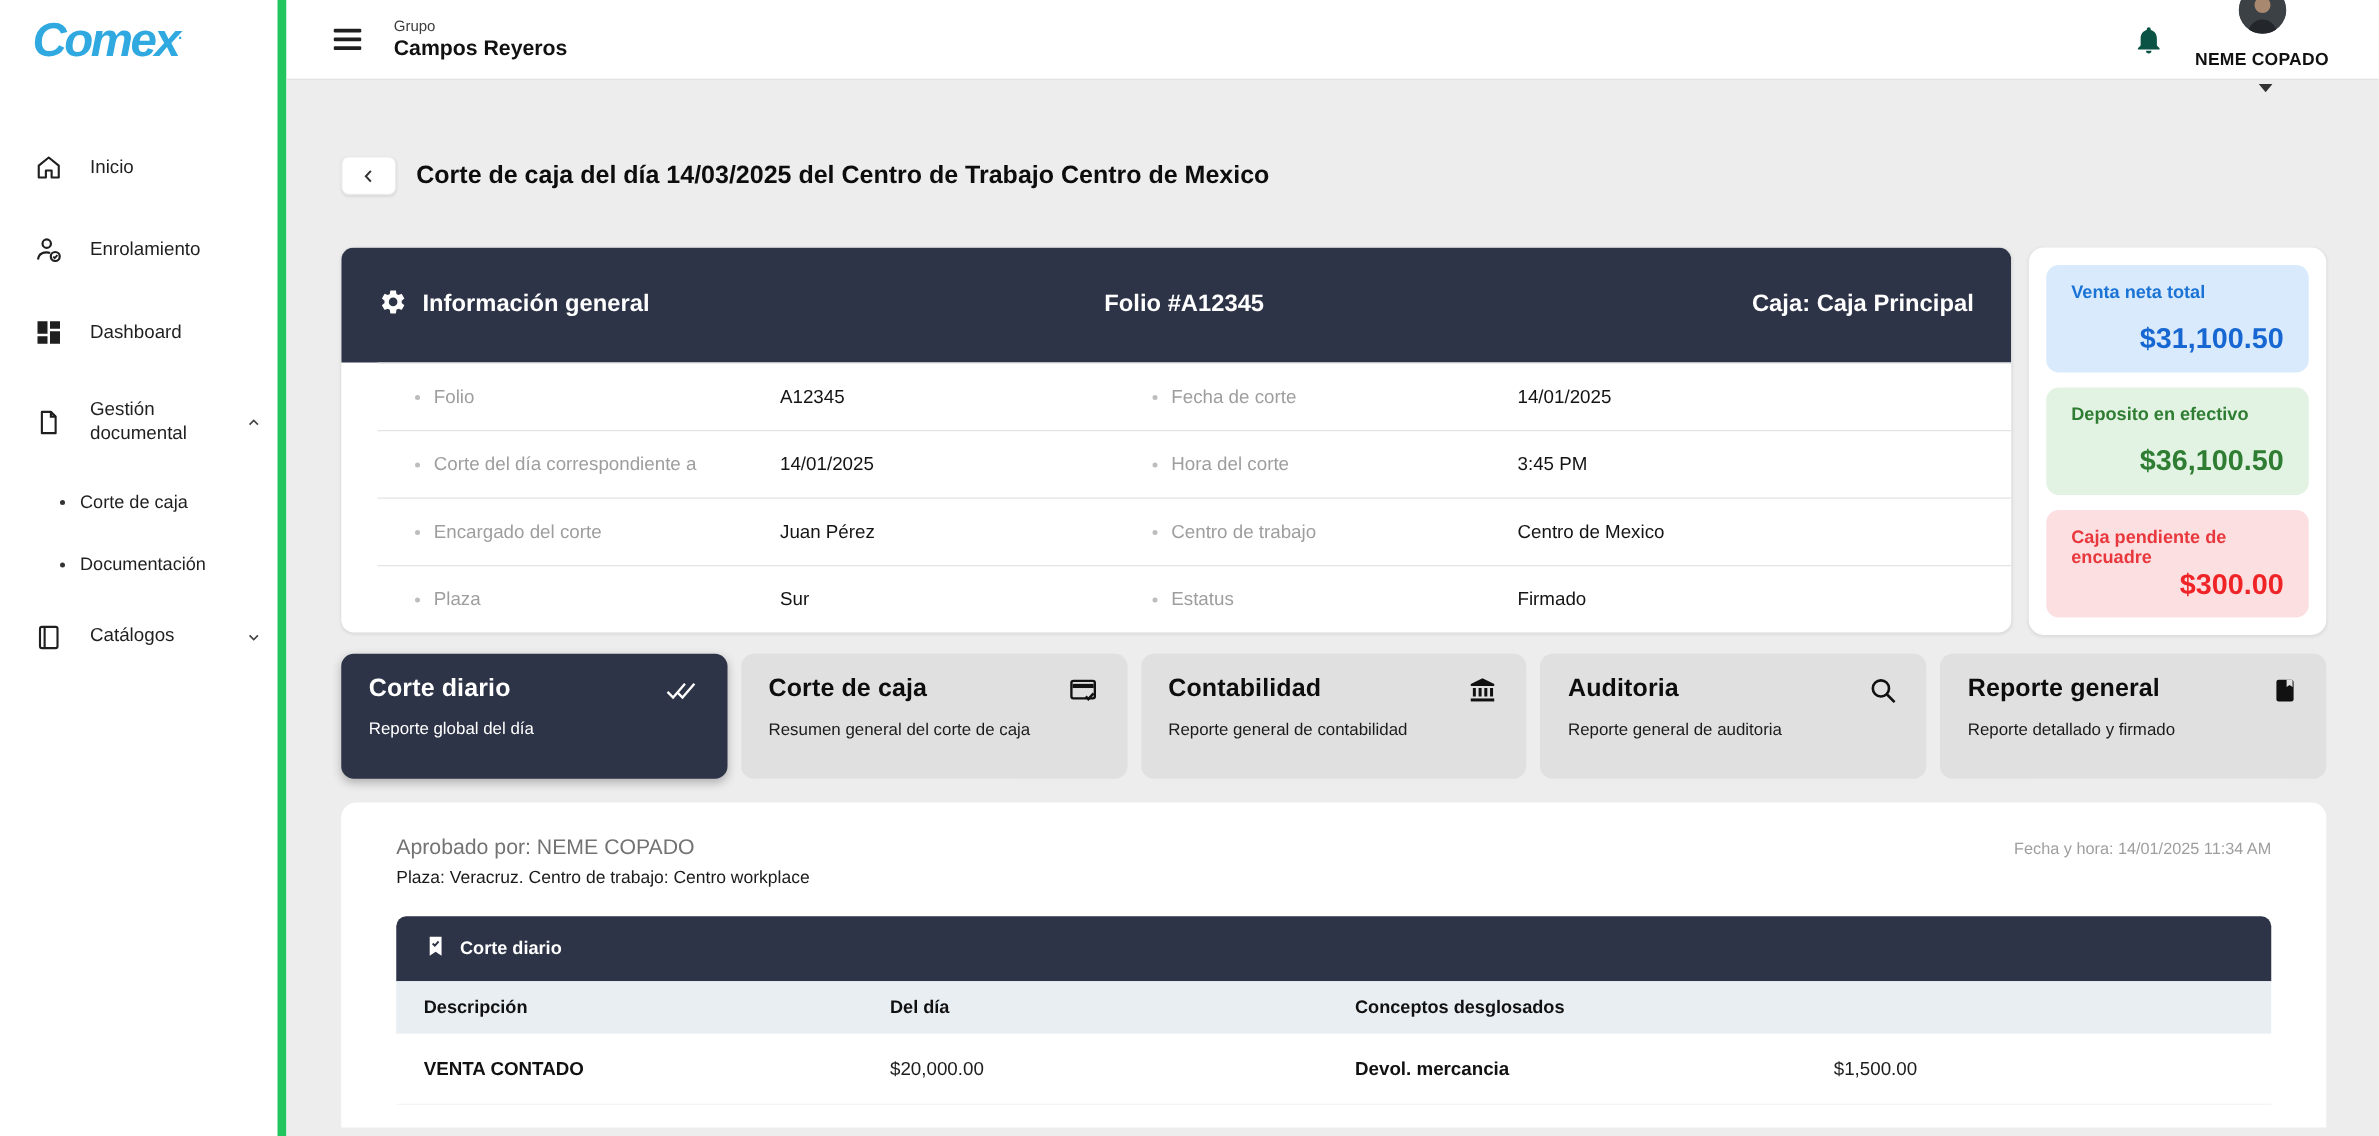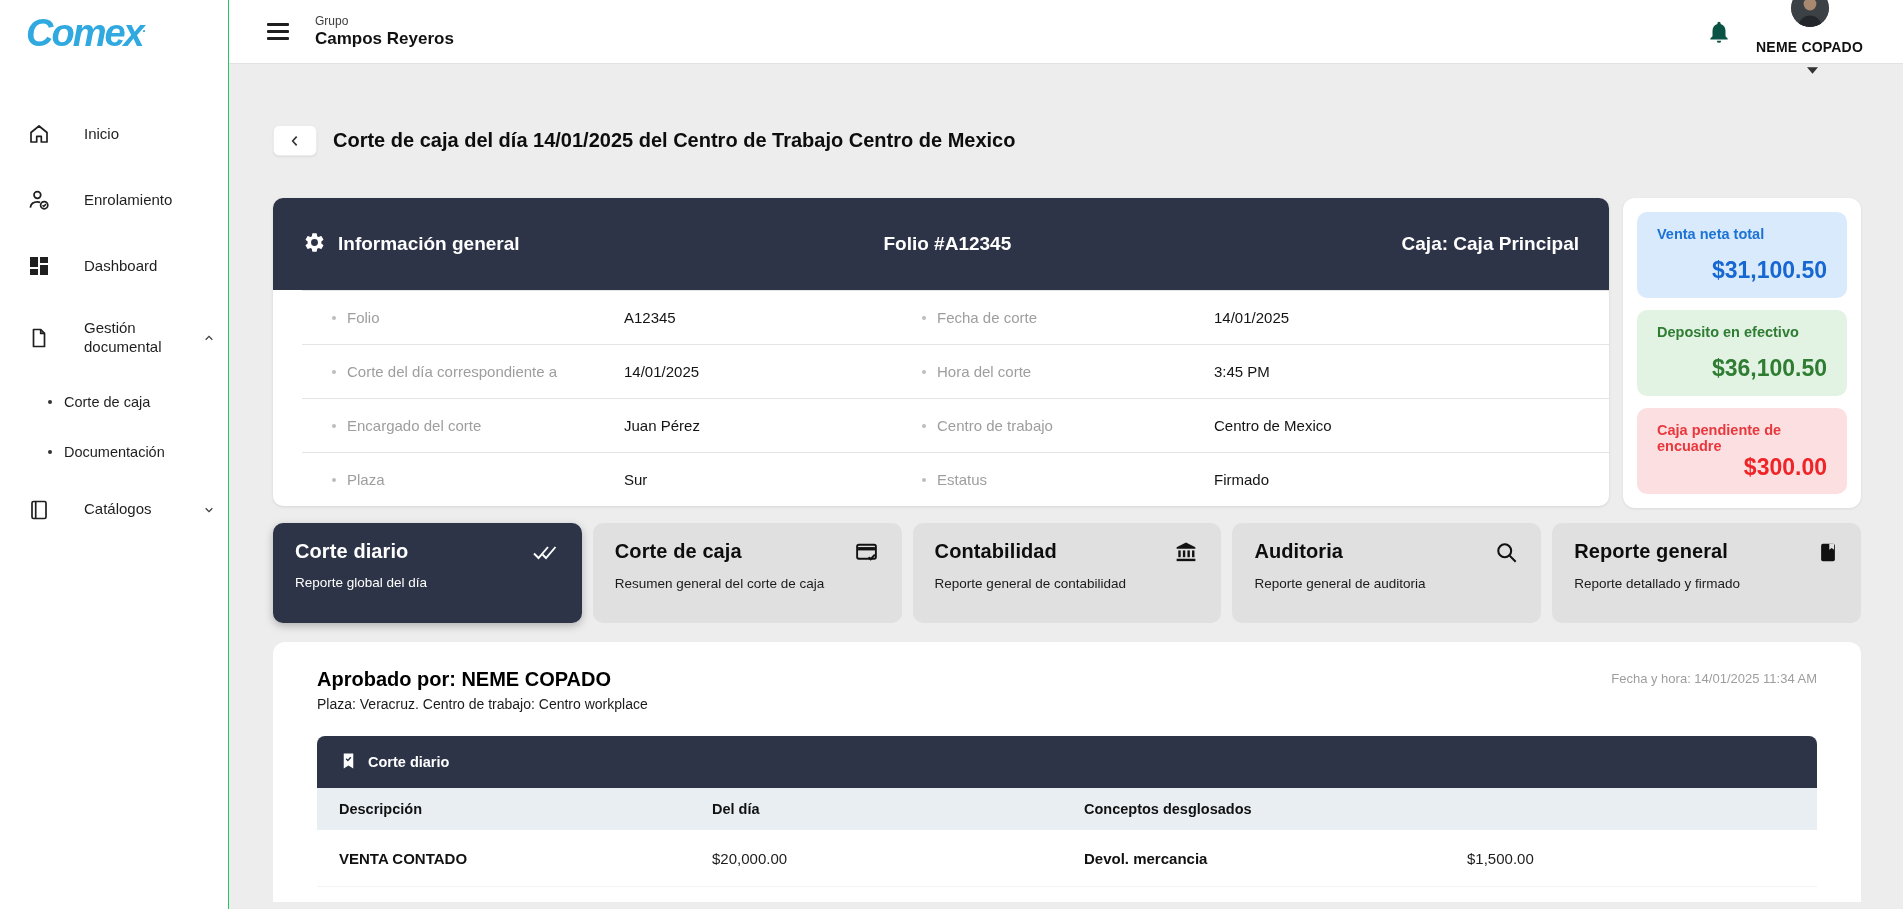--- a/index.html
+++ b/index.html
@@ -1,26 +1,26 @@
 <!DOCTYPE html>
 <html><head>
 <meta charset="utf-8">
 <style>
   * { margin:0; padding:0; box-sizing:border-box; }
   html,body { width:1903px; height:909px; overflow:hidden; background:#ededed;
               font-family:"Liberation Sans", sans-serif; color:#1d1d1d; }
 
   
   .sidebar { position:fixed; left:0; top:0; width:229px; height:100%; background:#fff;
-             border-right:1px solid #22c55e; z-index:10; }
+             border-right:7px solid #22c55e; z-index:10; }
   .logo { padding:12px 0 0 26px; font-size:38px; font-weight:800; font-style:italic;
           color:#2fa9e0; letter-spacing:-2px; }
   .logo sup { font-size:12px; }
   .nav { margin-top:46px; }
-  .nav-item { display:flex; align-items:center; gap:32px; padding:20px 11px 20px 26px;
+  .nav-item { display:flex; align-items:center; gap:20px; padding:20px 11px 20px 26px;
               font-size:15px; color:#1f1f1f; cursor:pointer; position:relative; }
   .nav-item .nav-label { line-height:1.25; max-width:110px; }
   .nav-item .chev { margin-left:auto; display:flex; }
   .nav-icon { width:26px; height:26px; display:flex; align-items:center; justify-content:center; flex:0 0 26px; }
   .nav-sub { display:flex; align-items:center; gap:12px; padding:17px 10px 17px 48px;
              font-size:14.5px; color:#1f1f1f; cursor:pointer; }
   .nav-sub .dot { width:4px; height:4px; border-radius:50%; background:#333; flex:0 0 4px; }
 
   
   .topbar { position:fixed; left:229px; right:0; top:0; height:64px; background:#fff;
@@ -84,21 +84,21 @@
   .tab-title { font-size:20px; font-weight:bold; color:#0d0d0d; letter-spacing:.1px; }
   .tab-sub { margin-top:11px; font-size:13.5px; color:#1b1b1b; }
   .tab.active { background:#2e3447; box-shadow:0 3px 8px rgba(0,0,0,.25); }
   .tab.active .tab-title, .tab.active .tab-sub { color:#fff; }
   .tab-icon { display:flex; }
 
   
   .report-panel { margin-top:19px; background:#fff; border-radius:12px 12px 0 0;
                   padding:26px 44px 0 44px; min-height:260px; }
   .approval { display:flex; justify-content:space-between; align-items:flex-start; }
-  .approved-by { font-size:20px; font-weight:bold; color:#000000; }
+  .approved-by { font-size:17px; font-weight:normal; color:#737373; }
   .location-line { font-size:14px; color:#1b1b1b; margin-top:5px; }
   .datetime { font-size:13px; color:#9e9e9e; margin-top:3px; }
 
   .report-table { margin-top:24px; }
   .rt-bar { background:#2e3447; color:#fff; border-radius:8px 8px 0 0; height:52px;
             display:flex; align-items:center; gap:10px; padding:0 22px;
             font-size:14.5px; font-weight:bold; }
   .rt-grid { display:grid; grid-template-columns:373px 372px 383px 1fr; align-items:center; padding:0 22px; }
   .rt-head { background:#e9eef3; height:42px; font-size:14.5px; font-weight:bold; color:#111; }
   .rt-row { height:57px; font-size:15px; border-bottom:1px solid #f4f4f4; background:#fff; }
@@ -218,21 +218,21 @@
 </header>
 
 <main class="main">
 
   <div class="title-row">
     <div class="back-btn">
       <svg width="16" height="16" viewBox="0 0 24 24" fill="none" stroke="#333" stroke-width="2.4">
           <path d="M14.5 5.5 8.5 12l6 6.5"></path>
         </svg>
     </div>
-    <h1 class="page-title">Corte de caja del día 14/01/2025 del Centro de Trabajo Centro de Mexico</h1>
+    <h1 class="page-title">Corte de caja del día 14/03/2025 del Centro de Trabajo Centro de Mexico</h1>
   </div>
 
   <div class="layout-row">
 
     <section class="info-card">
       <div class="info-head">
         <div class="info-head-left">
           <span>
             <svg width="23" height="23" viewBox="0 0 24 24">
                 <path fill="#fff" d="M19.14 12.94c.04-.3.06-.61.06-.94 0-.32-.02-.64-.07-.94l2.03-1.58a.49.49 0 0 0 .12-.61l-1.92-3.32a.49.49 0 0 0-.59-.22l-2.39.96c-.5-.38-1.03-.7-1.62-.94l-.36-2.54a.48.48 0 0 0-.48-.41h-3.84a.48.48 0 0 0-.47.41l-.36 2.54c-.59.24-1.13.57-1.62.94l-2.39-.96a.49.49 0 0 0-.59.22L2.74 8.87c-.12.21-.08.47.12.61l2.03 1.58c-.05.3-.09.63-.09.94s.02.64.07.94l-2.03 1.58a.49.49 0 0 0-.12.61l1.92 3.32c.12.22.37.29.59.22l2.39-.96c.5.38 1.03.7 1.62.94l.36 2.54c.05.24.24.41.48.41h3.84c.24 0 .44-.17.47-.41l.36-2.54c.59-.24 1.13-.56 1.62-.94l2.39.96c.22.08.47 0 .59-.22l1.92-3.32a.49.49 0 0 0-.12-.61l-2.01-1.58zM12 15.6A3.6 3.6 0 1 1 12 8.4a3.6 3.6 0 0 1 0 7.2z"></path>

